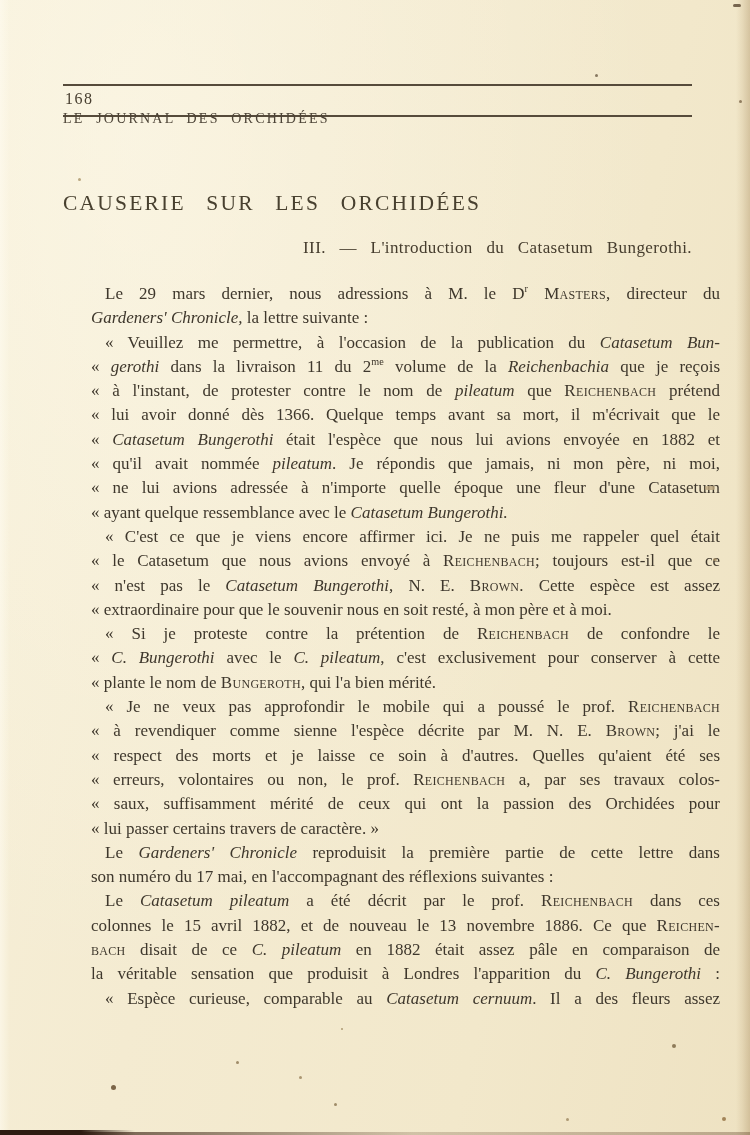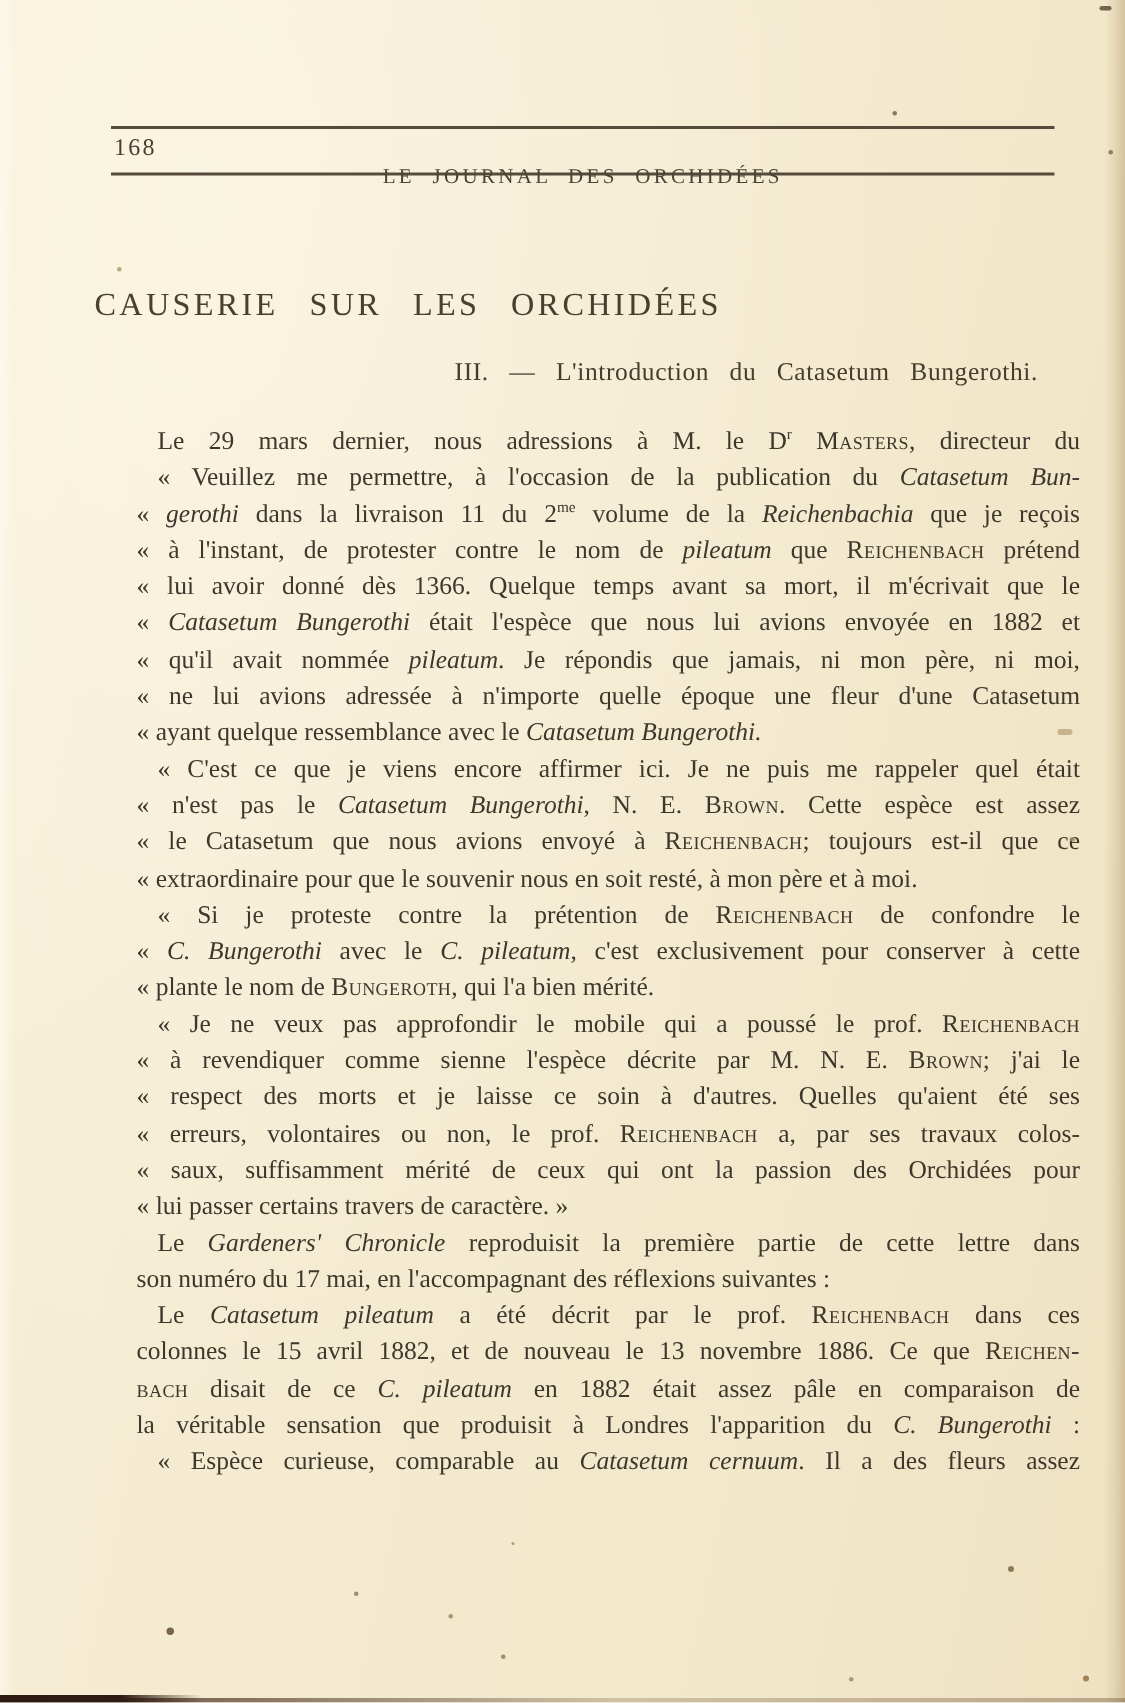--- a/index.html
+++ b/index.html
@@ -6,23 +6,23 @@
   body{width:750px;height:1135px;overflow:hidden;font-family:"Liberation Serif","DejaVu Serif",serif;}
   .page{
     position:relative;width:750px;height:1135px;overflow:hidden;
     background:
       radial-gradient(ellipse at 18% 12%, rgba(255,252,240,0.45), rgba(255,252,240,0) 60%),
       linear-gradient(102deg,#f7f0d9 0%,#f4ebd1 35%,#f2e8cb 70%,#eee2c2 100%);
     color:#3e372c;
   }
   
   .header{
-    position:absolute;top:84px;left:74px;width:629px;height:29px;
+    position:absolute;top:84px;left:63px;width:629px;height:29px;
     border-top:2px solid #564b3b;border-bottom:2px solid #564b3b;
-    display:flex;align-items:center;justify-content:center;
+    display:flex;align-items:center;justify-content:flex-start;
   }
   .pagenum{position:absolute;left:2px;top:4px;font-size:16px;letter-spacing:1.5px;color:#473e2f;}
   .journal{font-size:14px;letter-spacing:2.2px;word-spacing:6px;color:#4c4336;margin-top:36px;}
   
   .title{
     position:absolute;top:191px;left:63px;width:629px;margin:0;
     font-weight:400;font-size:21.5px;
     letter-spacing:2.2px;word-spacing:13px;color:#48402f;
   }
   .subtitle{
@@ -60,31 +60,32 @@
   <div class="header">
     <span class="pagenum">168</span>
     <span class="journal">LE JOURNAL DES ORCHIDÉES</span>
   </div>
 
   <h1 class="title">CAUSERIE SUR LES ORCHIDÉES</h1>
   <h2 class="subtitle">III. — L'introduction du Catasetum Bungerothi.</h2>
 
   <div class="body-text">
       <div class="line j ind"><span>Le 29 mars dernier, nous adressions à M. le D</span><span class="sup">r</span><span> </span><span class="sc">Masters</span><span>, directeur du</span></div>
+      <div class="line"><span class="i">Gardeners' Chronicle,</span><span> la lettre suivante :</span></div>
       <div class="line j ind"><span>« Veuillez me permettre, à l'occasion de la publication du </span><span class="i">Catasetum Bun-</span></div>
       <div class="line j"><span>« </span><span class="i">gerothi</span><span> dans la livraison 11 du 2</span><span class="sup">me</span><span> volume de la </span><span class="i">Reichenbachia</span><span> que je reçois</span></div>
       <div class="line j"><span>« à l'instant, de protester contre le nom de </span><span class="i">pileatum</span><span> que </span><span class="sc">Reichenbach</span><span> prétend</span></div>
       <div class="line j"><span>« lui avoir donné dès 1366. Quelque temps avant sa mort, il m'écrivait que le</span></div>
       <div class="line j"><span>« </span><span class="i">Catasetum Bungerothi</span><span> était l'espèce que nous lui avions envoyée en 1882 et</span></div>
       <div class="line j"><span>« qu'il avait nommée </span><span class="i">pileatum</span><span>. Je répondis que jamais, ni mon père, ni moi,</span></div>
       <div class="line j"><span>« ne lui avions adressée à n'importe quelle époque une fleur d'une Catasetum</span></div>
       <div class="line"><span>« ayant quelque ressemblance avec le </span><span class="i">Catasetum Bungerothi.</span></div>
       <div class="line j ind"><span>« C'est ce que je viens encore affirmer ici. Je ne puis me rappeler quel était</span></div>
+      <div class="line j"><span>« le Catasetum que nous avions envoyé à </span><span class="sc">Reichenbach</span><span>; toujours est-il que ce</span></div>
       <div class="line j"><span>« n'est pas le </span><span class="i">Catasetum Bungerothi</span><span>, N. E. </span><span class="sc">Brown</span><span>. Cette espèce est assez</span></div>
-      <div class="line j"><span>« le Catasetum que nous avions envoyé à </span><span class="sc">Reichenbach</span><span>; toujours est-il que ce</span></div>
       <div class="line"><span>« extraordinaire pour que le souvenir nous en soit resté, à mon père et à moi.</span></div>
       <div class="line j ind"><span>« Si je proteste contre la prétention de </span><span class="sc">Reichenbach</span><span> de confondre le</span></div>
       <div class="line j"><span>« </span><span class="i">C. Bungerothi</span><span> avec le </span><span class="i">C. pileatum</span><span>, c'est exclusivement pour conserver à cette</span></div>
       <div class="line"><span>« plante le nom de </span><span class="sc">Bungeroth</span><span>, qui l'a bien mérité.</span></div>
       <div class="line j ind"><span>« Je ne veux pas approfondir le mobile qui a poussé le prof. </span><span class="sc">Reichenbach</span></div>
       <div class="line j"><span>« à revendiquer comme sienne l'espèce décrite par M. N. E. </span><span class="sc">Brown</span><span>; j'ai le</span></div>
       <div class="line j"><span>« respect des morts et je laisse ce soin à d'autres. Quelles qu'aient été ses</span></div>
       <div class="line j"><span>« erreurs, volontaires ou non, le prof. </span><span class="sc">Reichenbach</span><span> a, par ses travaux colos-</span></div>
       <div class="line j"><span>« saux, suffisamment mérité de ceux qui ont la passion des Orchidées pour</span></div>
       <div class="line"><span>« lui passer certains travers de caractère. »</span></div>

